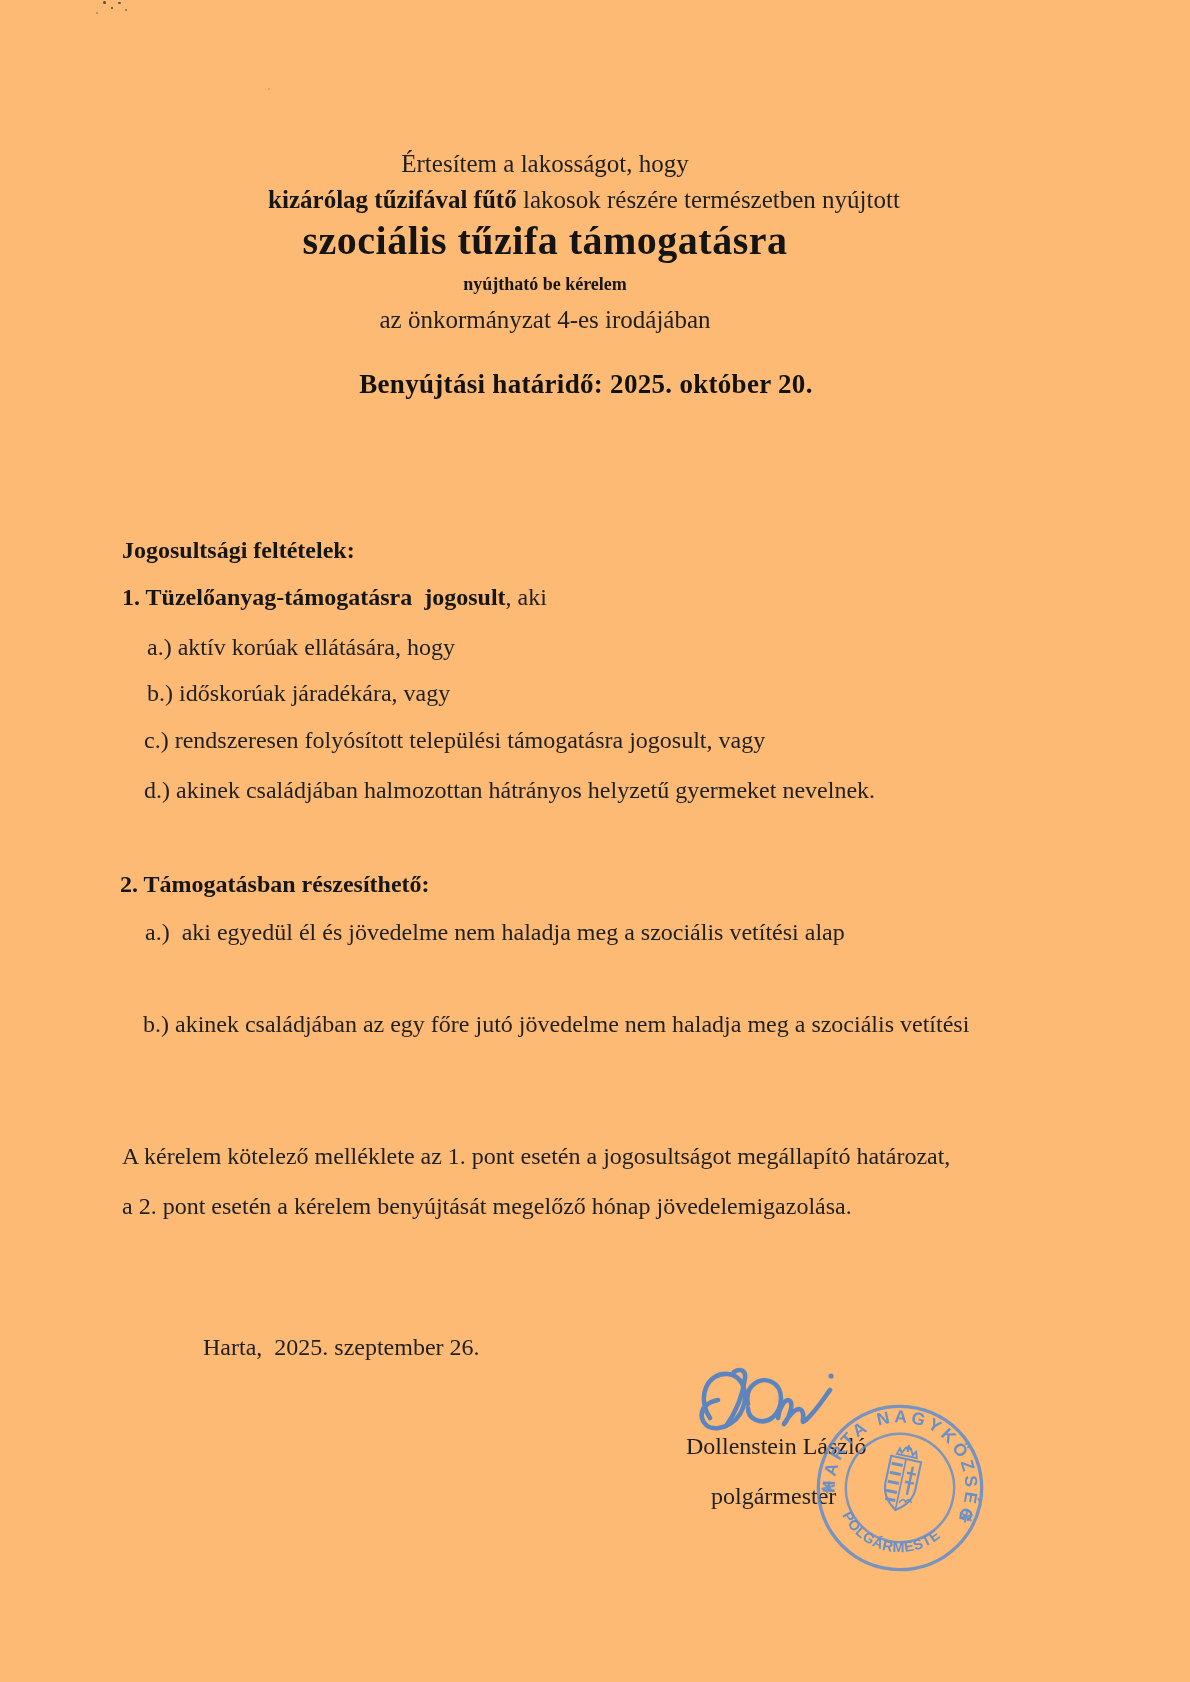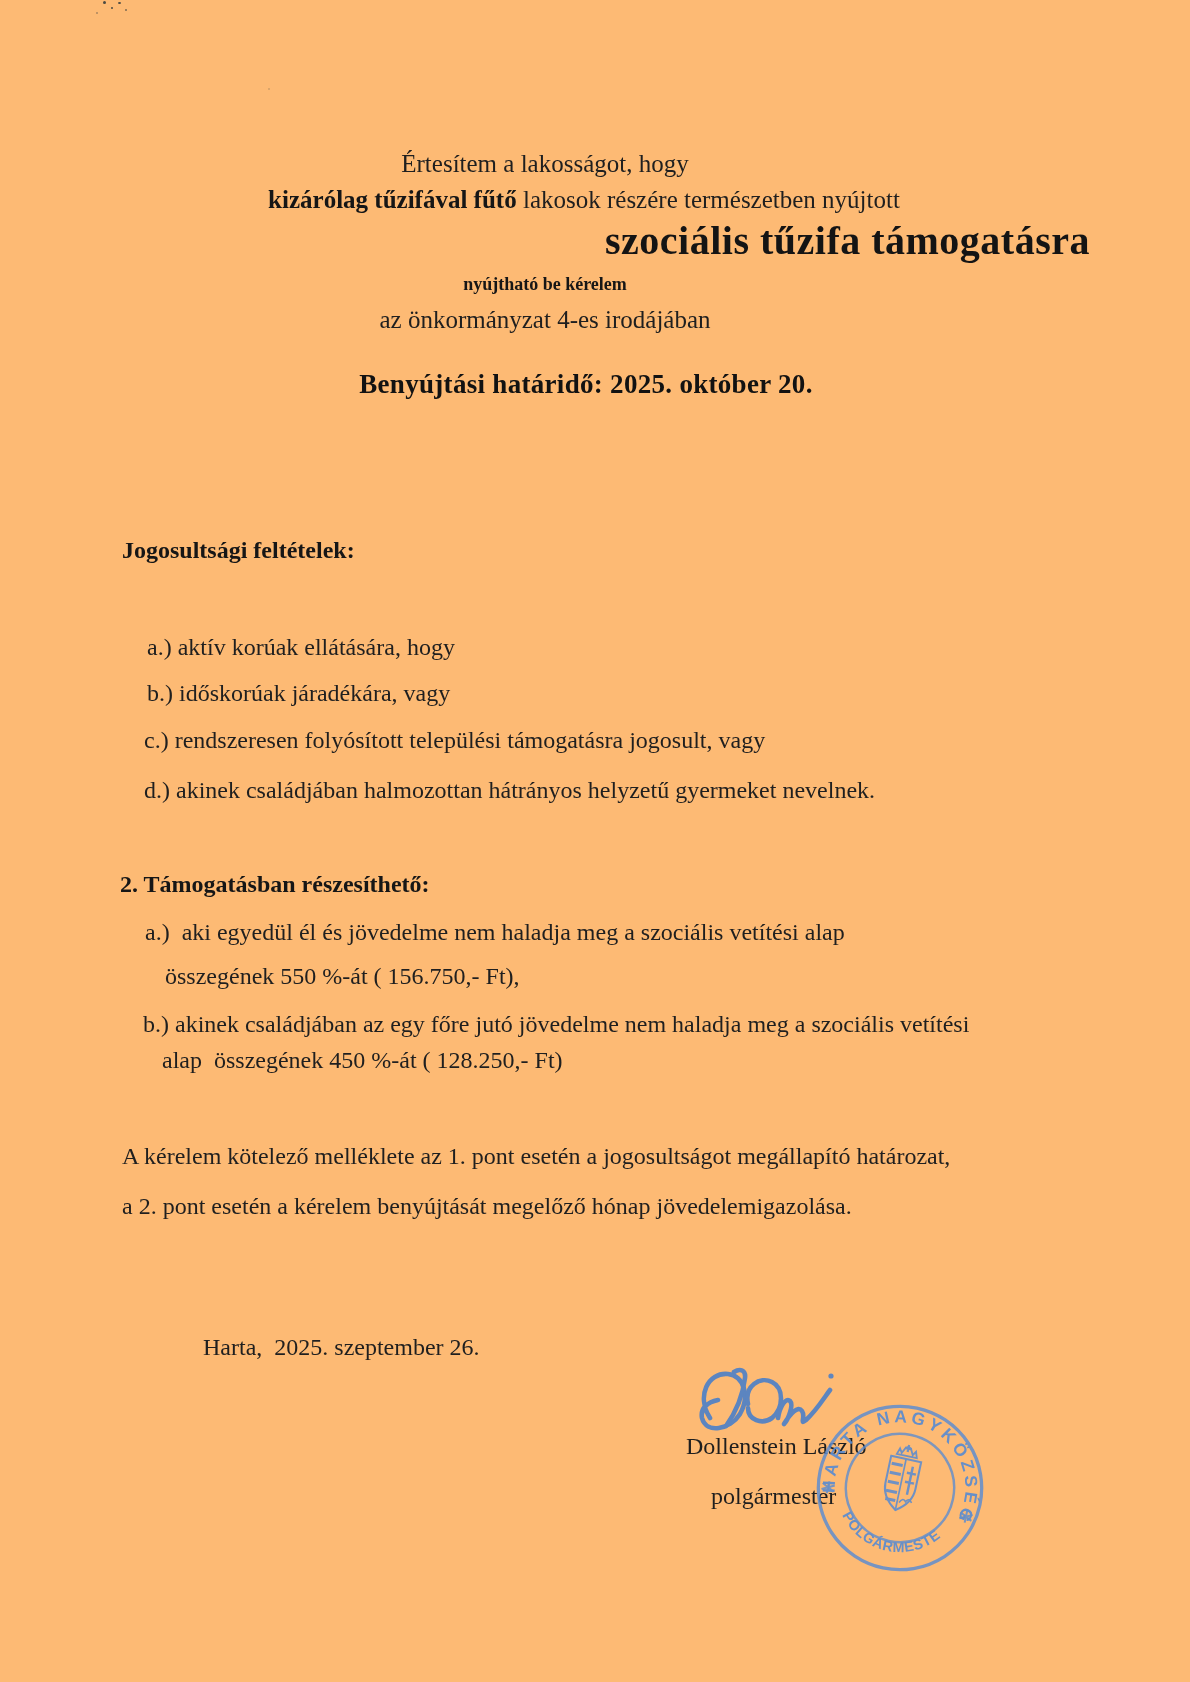--- a/index.html
+++ b/index.html
@@ -32,40 +32,39 @@
 
   <div class="speck" style="left:103px;top:1px;width:3px;height:3px;"></div>
   <div class="speck" style="left:111px;top:7px;width:2px;height:2px;"></div>
   <div class="speck" style="left:118px;top:2px;width:3px;height:2px;"></div>
   <div class="speck" style="left:125px;top:9px;width:2px;height:2px;opacity:.7;"></div>
   <div class="speck" style="left:96px;top:12px;width:2px;height:2px;opacity:.45;"></div>
   <div class="speck" style="left:268px;top:88px;width:2px;height:2px;opacity:.25;"></div>
 
   <div class="ln center fs25" style="top:150px;">Értesítem a lakosságot, hogy</div>
   <div class="ln center fs25" style="top:186px;padding-left:39px;"><span class="b">kizárólag tűzifával fűtő</span><span> lakosok részére természetben nyújtott</span></div>
-  <div class="ln center title" style="top:218px;text-align:right;">szociális tűzifa támogatásra</div>
+  <div class="ln center title" style="top:218px;">szociális tűzifa támogatásra</div>
   <div class="ln center subbold" style="top:274px;">nyújtható be kérelem</div>
   <div class="ln center fs25" style="top:306px;">az önkormányzat 4-es irodájában</div>
 
   <div class="ln deadline" style="top:369px;">Benyújtási határidő: 2025. október 20.</div>
 
   <div class="ln fs24 b" style="left:122px;top:537px;">Jogosultsági feltételek:</div>
 
+  <div class="ln fs24" style="left:122px;top:584px;"><span class="b">1. Tüzelőanyag-támogatásra  jogosult</span><span>, aki</span></div>
 
   <div class="ln fs24" style="left:147px;top:634px;">a.) aktív korúak ellátására, hogy</div>
   <div class="ln fs24" style="left:147px;top:680px;">b.) időskorúak járadékára, vagy</div>
   <div class="ln fs24" style="left:144px;top:727px;">c.) rendszeresen folyósított települési támogatásra jogosult, vagy</div>
   <div class="ln fs24" style="left:144px;top:777px;">d.) akinek családjában halmozottan hátrányos helyzetű gyermeket nevelnek.</div>
 
   <div class="ln fs24 b" style="left:120px;top:871px;">2. Támogatásban részesíthető:</div>
 
   <div class="ln fs24" style="left:145px;top:919px;">a.)  aki egyedül él és jövedelme nem haladja meg a szociális vetítési alap</div>
-  <div class="ln fs24" style="left:165px;top:963px;">összegének 550 %-át ( 156.750,- Ft),</div>
   <div class="ln fs24" style="left:143px;top:1011px;">b.) akinek családjában az egy főre jutó jövedelme nem haladja meg a szociális vetítési</div>
-  <div class="ln fs24" style="left:162px;top:1047px;">alap  összegének 450 %-át ( 128.250,- Ft)</div>
 
   <div class="ln fs24" style="left:122px;top:1143px;">A kérelem kötelező melléklete az 1. pont esetén a jogosultságot megállapító határozat,</div>
   <div class="ln fs24" style="left:122px;top:1193px;">a 2. pont esetén a kérelem benyújtását megelőző hónap jövedelemigazolása.</div>
 
   <div class="ln fs24" style="left:203px;top:1334px;">Harta,  2025. szeptember 26.</div>
 
   <svg class="sig-svg" width="168" height="90" viewBox="0 0 168 90">
     <g fill="none" stroke="#4f81c7" stroke-width="4.6" stroke-linecap="round" stroke-linejoin="round" opacity="0.92">
       <path d="M32,56 C18,34 30,10 50,12 C66,14 72,34 62,52 C52,68 28,72 24,56 C22,46 30,40 40,38"></path>
       <path d="M56,10 C62,6 68,8 67,16 C65,32 58,50 48,64"></path>

